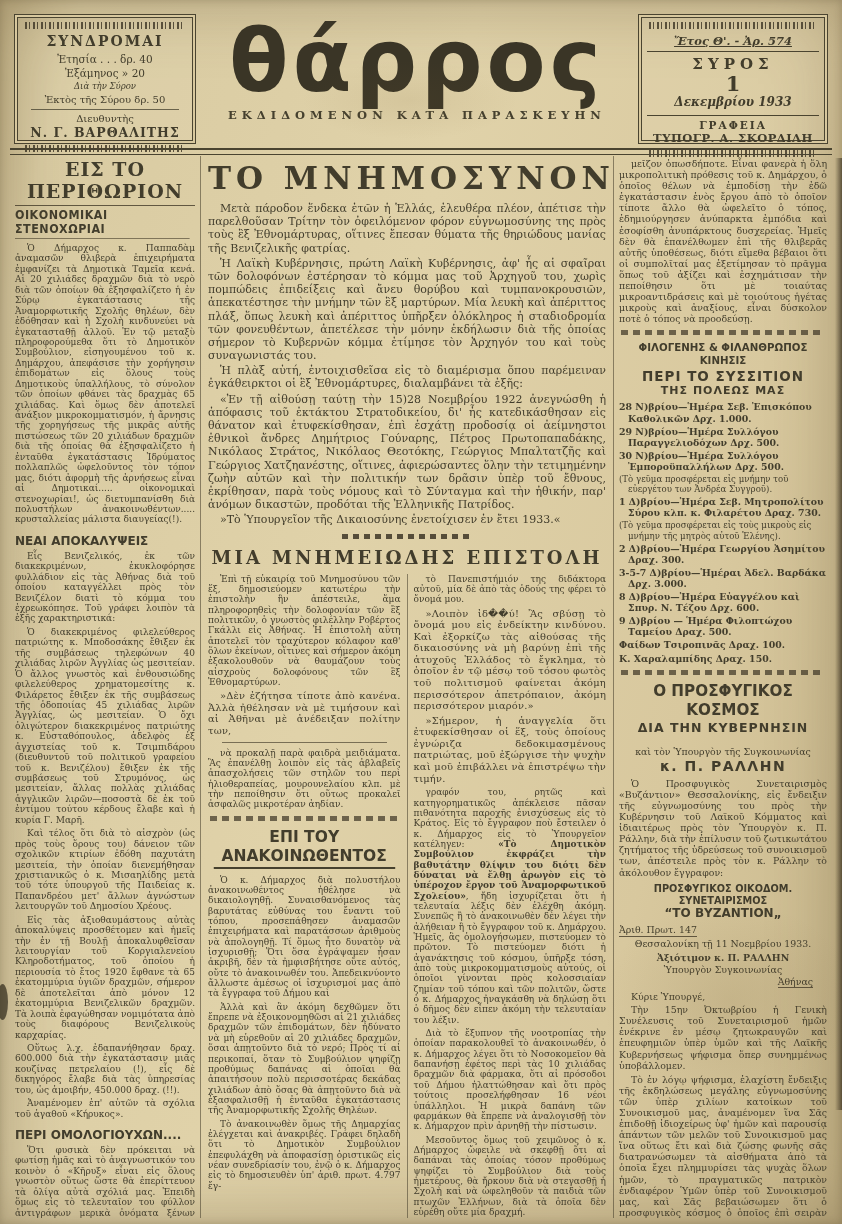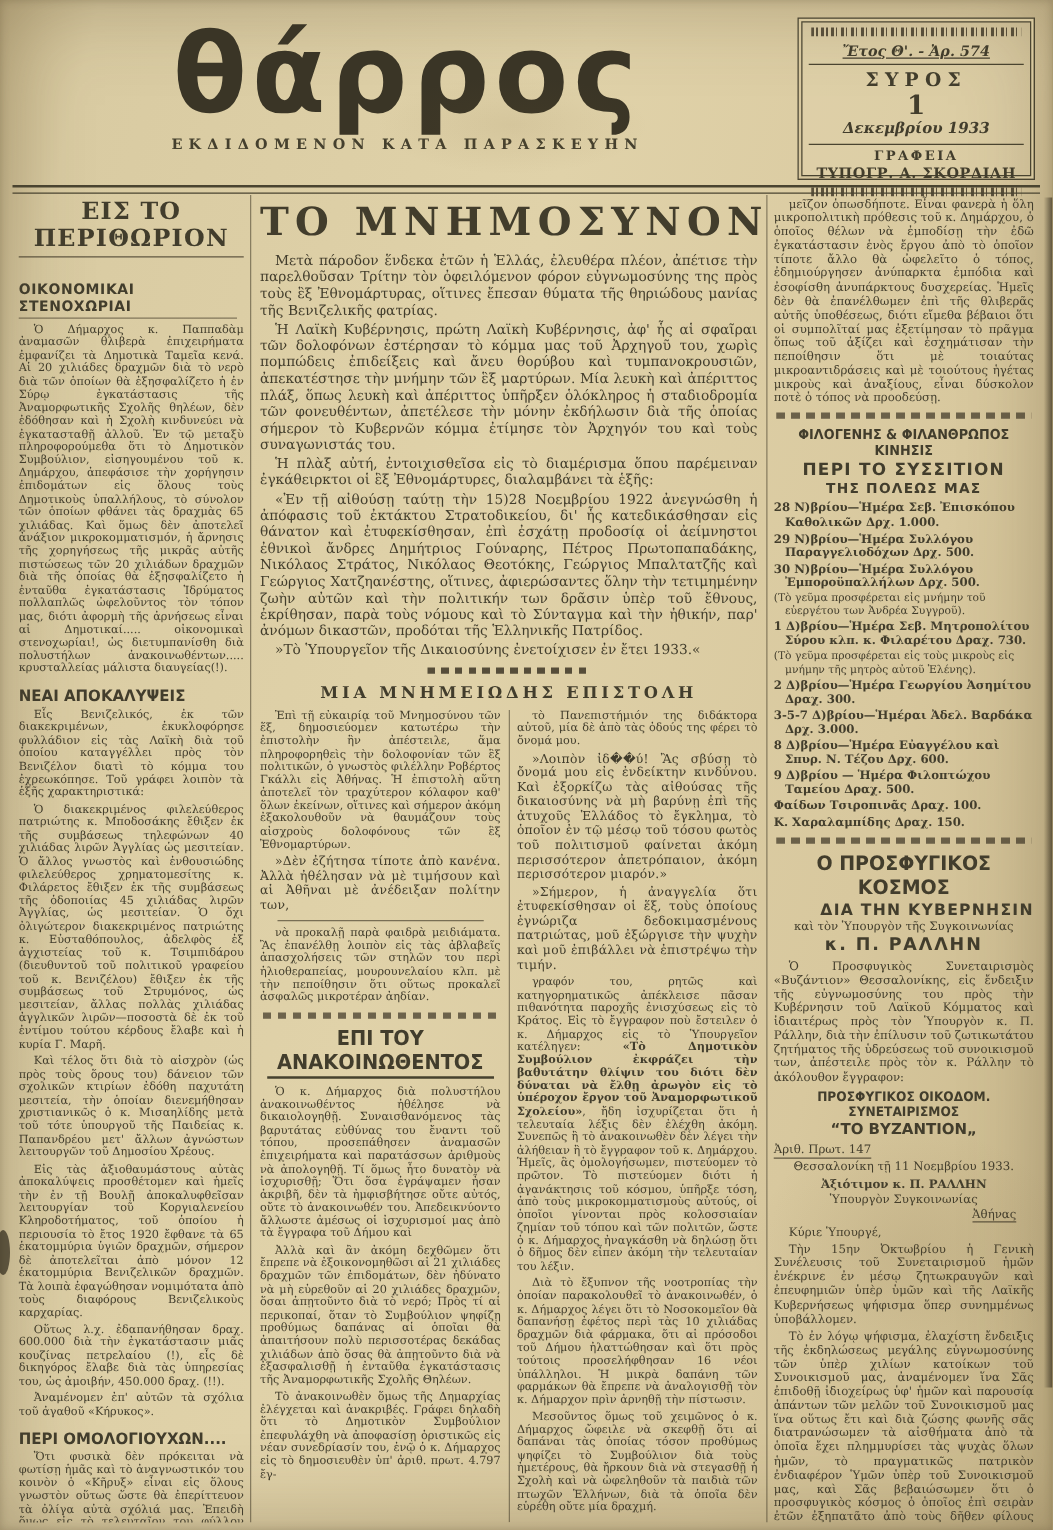--- a/index.html
+++ b/index.html
@@ -44,52 +44,52 @@
   .vsep{width:1px;background:rgba(66,58,40,.55);}
   .col{overflow:hidden;}
   .col1{width:180px;padding:2px 5px 0 1px;}
   .mid{flex:1;padding:0 7px;display:flex;flex-direction:column;overflow:hidden;}
   .col4{width:208px;padding:2px 1px 0 5px;}
 
   p{margin:0 0 3px;text-align:justify;text-indent:12px;}
   .col1 p, .col4 p{font-size:9px;line-height:1.16;}
   .col4 p{font-size:9.4px;line-height:1.18;}
 
-  .c1-title{font-size:19px;font-weight:bold;letter-spacing:1px;text-align:center;margin:0 0 18px;
+  .c1-title{font-size:19px;font-weight:bold;letter-spacing:1px;text-align:center;margin:0 0 2px;
     border-bottom:1px solid rgba(66,58,40,.8);padding-bottom:3px;}
   .c1-sub{font-family:"DejaVu Sans",sans-serif;font-size:11.5px;font-weight:bold;letter-spacing:.5px;
     margin:2px 0 4px;border-bottom:1px solid rgba(66,58,40,.6);padding-bottom:2px;transform:scaleX(.97);transform-origin:left;}
   .c1-head{font-family:"DejaVu Sans",sans-serif;font-size:12.5px;font-weight:bold;margin:8px 0 3px;transform:scaleX(.96);transform-origin:left;}
 
   .main-headline{font-size:31px;font-weight:bold;letter-spacing:5px;text-align:center;margin:4px 0 6px;white-space:nowrap;}
   .main-art p{font-size:11px;line-height:1.2;margin-bottom:2px;}
   .orn-center{width:130px;height:5px;margin:5px auto 6px;
     background:repeating-linear-gradient(90deg,rgba(62,54,38,.85) 0 6px,transparent 6px 11px);}
-  .letter-title{font-size:13px;font-weight:bold;letter-spacing:3px;text-align:center;margin:2px 0 6px;}
+  .letter-title{font-size:18px;font-weight:bold;letter-spacing:3px;text-align:center;margin:2px 0 6px;}
 
   .subcols{flex:1;display:flex;overflow:hidden;}
   .subcol{flex:1;overflow:hidden;}
   .subcol.left{padding-right:6px;}
   .subcol.right{padding-left:6px;}
   .subcol p{font-size:9px;line-height:1.15;}
   .subcol p.bigq{font-size:9.9px;line-height:1.17;letter-spacing:.2px;}
   .hrule{border-top:1px solid rgba(66,58,40,.65);margin:5px 14px;}
   .chain{height:5px;margin:6px 2px;
     background:repeating-linear-gradient(90deg,rgba(60,52,36,.7) 0 7px,transparent 7px 12px);}
   .comm-title{font-family:"DejaVu Sans",sans-serif;font-size:16.5px;font-weight:bold;text-align:center;margin:4px 0 6px;}
   .comm-title span{display:inline-block;border-bottom:2px solid #46412e;padding-bottom:2px;transform:scaleX(.94);}
 
   .suss-kicker{font-family:"DejaVu Sans",sans-serif;font-size:11px;font-weight:bold;text-align:center;margin:2px 0 0;transform:scaleX(.93);}
   .suss-title{font-family:"DejaVu Sans",sans-serif;font-size:13.5px;font-weight:bold;text-align:center;letter-spacing:1px;margin:1px 0 0;}
   .suss-sub{font-family:"DejaVu Sans",sans-serif;font-size:11px;font-weight:bold;text-align:center;letter-spacing:1px;margin:0 0 4px;}
   .li{font-weight:bold;text-indent:-9px;padding-left:9px;text-align:left;margin-bottom:2px;}
   .li.note{font-weight:normal;font-size:8.6px !important;}
 
   .ral-kicker{font-family:"DejaVu Sans",sans-serif;font-size:16px;font-weight:bold;text-align:center;margin:3px 0 0;transform:scaleX(.95);}
-  .ral-title{font-family:"DejaVu Sans",sans-serif;font-size:12.5px;font-weight:bold;text-align:right;letter-spacing:1px;margin:1px 0 1px;}
+  .ral-title{font-family:"DejaVu Sans",sans-serif;font-size:12.5px;font-weight:bold;text-align:center;letter-spacing:1px;margin:1px 0 11px;}
   .ral-over{font-size:9.5px;text-align:center;text-indent:0;margin:0 0 1px;}
   .ral-name{font-family:"DejaVu Sans",sans-serif;font-size:14px;font-weight:bold;text-align:center;letter-spacing:1.5px;margin:0 0 4px;}
   .org1{font-family:"DejaVu Sans",sans-serif;font-size:10.5px;font-weight:bold;text-align:center;margin:4px 0 0;transform:scaleX(.93);}
   .org2{font-family:"DejaVu Sans",sans-serif;font-size:12px;font-weight:bold;text-align:center;margin:0 0 4px;}
   .proto{font-size:8.8px;text-indent:0;text-align:left;margin:2px 0 3px;}
   .proto span{border-bottom:1px solid rgba(66,58,40,.8);padding-bottom:1px;}
   .dateline{font-size:9px;text-align:center;text-indent:0;margin-bottom:3px;}
   .to1{font-size:11px;font-weight:bold;text-align:center;text-indent:0;margin-bottom:1px;}
   .to2{font-size:9px;text-align:center;text-indent:0;margin-bottom:1px;}
   .to3{font-size:9.5px;text-align:right;text-indent:0;margin:0 14px 4px 0;}
@@ -105,20 +105,32 @@
     background:radial-gradient(ellipse,rgba(120,95,50,.10),transparent 70%);}
   .stain2{position:absolute;left:600px;top:900px;width:260px;height:200px;border-radius:50%;
     background:radial-gradient(ellipse,rgba(110,88,48,.12),transparent 70%);}
 </style>
 </head>
 <body>
 
 <div class="page">
 
   <header class="mast">
+    <div class="box subs">
+      <div class="meander"></div>
+      <div class="subs-title">ΣΥΝΔΡΟΜΑΙ</div>
+      <div class="subs-row">Ἐτησία . . .  δρ. 40</div>
+      <div class="subs-row">Ἐξάμηνος    »   20</div>
+      <div class="subs-note">Διὰ τὴν Σύρον</div>
+      <div class="subs-out">Ἐκτὸς τῆς Σύρου δρ. 50</div>
+      <div class="hairline"></div>
+      <div class="dir-label">Διευθυντὴς</div>
+      <div class="dir-name">Ν. Γ. ΒΑΡΘΑΛΙΤΗΣ</div>
+      <div class="meander bot"></div>
+    </div>
 
     <div class="title-wrap">
       <div class="logo">θάρρος</div>
       <div class="logo-sub">ΕΚΔΙΔΟΜΕΝΟΝ ΚΑΤΑ ΠΑΡΑΣΚΕΥΗΝ</div>
     </div>
 
     <div class="box issue">
       <div class="meander"></div>
       <div class="issue-year">Ἔτος Θ'. - Ἀρ. 574</div>
       <div class="issue-inner">
@@ -135,21 +147,21 @@
   <div class="rule-double"></div>
 
   <main class="cols">
 
     <section class="col col1">
       <h2 class="c1-title">ΕΙΣ ΤΟ ΠΕΡΙΘΩΡΙΟΝ</h2>
       <h3 class="c1-sub">ΟΙΚΟΝΟΜΙΚΑΙ ΣΤΕΝΟΧΩΡΙΑΙ</h3>
       <p>Ὁ Δήμαρχος κ. Παππαδὰμ ἀναμασῶν θλιβερὰ ἐπιχειρήματα ἐμφανίζει τὰ Δημοτικὰ Ταμεῖα κενά. Αἱ 20 χιλιάδες δραχμῶν διὰ τὸ νερὸ διὰ τῶν ὁποίων θὰ ἐξησφαλίζετο ἡ ἐν Σύρῳ ἐγκατάστασις τῆς Ἀναμορφωτικῆς Σχολῆς θηλέων, δὲν ἐδόθησαν καὶ ἡ Σχολὴ κινδυνεύει νὰ ἐγκατασταθῇ ἀλλοῦ. Ἐν τῷ μεταξὺ πληροφορούμεθα ὅτι τὸ Δημοτικὸν Συμβούλιον, εἰσηγουμένου τοῦ κ. Δημάρχου, ἀπεφάσισε τὴν χορήγησιν ἐπιδομάτων εἰς ὅλους τοὺς Δημοτικοὺς ὑπαλλήλους, τὸ σύνολον τῶν ὁποίων φθάνει τὰς δραχμὰς 65 χιλιάδας. Καὶ ὅμως δὲν ἀποτελεῖ ἀνάξιον μικροκομματισμόν, ἡ ἄρνησις τῆς χορηγήσεως τῆς μικρᾶς αὐτῆς πιστώσεως τῶν 20 χιλιάδων δραχμῶν διὰ τῆς ὁποίας θὰ ἐξησφαλίζετο ἡ ἐνταῦθα ἐγκατάστασις Ἱδρύματος πολλαπλῶς ὠφελοῦντος τὸν τόπον μας, διότι ἀφορμὴ τῆς ἀρνήσεως εἶναι αἱ Δημοτικαί..... οἰκονομικαὶ στενοχωρίαι!, ὡς διετυμπανίσθη διὰ πολυστήλων ἀνακοινωθέντων..... κρυσταλλείας μάλιστα διαυγείας(!).</p>
 
       <h3 class="c1-head">ΝΕΑΙ ΑΠΟΚΑΛΥΨΕΙΣ</h3>
-      <p>Εἷς Βενιζελικός, ἐκ τῶν διακεκριμένων, ἐκυκλοφόρησε φυλλάδιον εἰς τὰς Λαϊκὴ διὰ τοῦ ὁποίου καταγγέλλει πρὸς τὸν Βενιζέλον διατὶ τὸ κόμμα του ἐχρεωκόπησε. Τοῦ γράφει λοιπὸν τὰ ἑξῆς χαρακτηριστικά:</p>
+      <p>Εἷς Βενιζελικός, ἐκ τῶν διακεκριμένων, ἐκυκλοφόρησε φυλλάδιον εἰς τὰς Ἀθήνας διὰ τοῦ ὁποίου καταγγέλλει πρὸς τὸν Βενιζέλον διατὶ τὸ κόμμα του ἐχρεωκόπησε. Τοῦ γράφει λοιπὸν τὰ ἑξῆς χαρακτηριστικά:</p>
       <p>Ὁ διακεκριμένος φιλελεύθερος πατριώτης κ. Μποδοσάκης ἔθιξεν ἐκ τῆς συμβάσεως τηλεφώνων 40 χιλιάδας λιρῶν Ἀγγλίας ὡς μεσιτείαν. Ὁ ἄλλος γνωστὸς καὶ ἐνθουσιώδης φιλελεύθερος χρηματομεσίτης κ. Φιλάρετος ἔθιξεν ἐκ τῆς συμβάσεως τῆς ὁδοποιίας 45 χιλιάδας λιρῶν Ἀγγλίας, ὡς μεσιτείαν. Ὁ ὄχι ὀλιγώτερον διακεκριμένος πατριώτης κ. Εὐσταθόπουλος, ἀδελφὸς ἐξ ἀγχιστείας τοῦ κ. Τσιμπιδάρου (διευθυντοῦ τοῦ πολιτικοῦ γραφείου τοῦ κ. Βενιζέλου) ἔθιξεν ἐκ τῆς συμβάσεως τοῦ Στρυμόνος, ὡς μεσιτείαν, ἄλλας πολλὰς χιλιάδας ἀγγλικῶν λιρῶν—ποσοστὰ δὲ ἐκ τοῦ ἐντίμου τούτου κέρδους ἔλαβε καὶ ἡ κυρία Γ. Μαρῆ.</p>
       <p>Καὶ τέλος ὅτι διὰ τὸ αἰσχρὸν (ὡς πρὸς τοὺς ὅρους του) δάνειον τῶν σχολικῶν κτιρίων ἐδόθη παχυτάτη μεσιτεία, τὴν ὁποίαν διενεμήθησαν χριστιανικῶς ὁ κ. Μισαηλίδης μετὰ τοῦ τότε ὑπουργοῦ τῆς Παιδείας κ. Παπανδρέου μετ' ἄλλων ἀγνώστων λειτουργῶν τοῦ Δημοσίου Χρέους.</p>
       <p>Εἰς τὰς ἀξιοθαυμάστους αὐτὰς ἀποκαλύψεις προσθέτομεν καὶ ἡμεῖς τὴν ἐν τῇ Βουλῇ ἀποκαλυφθεῖσαν λειτουργίαν τοῦ Κοργιαλενείου Κληροδοτήματος, τοῦ ὁποίου ἡ περιουσία τὸ ἔτος 1920 ἔφθανε τὰ 65 ἑκατομμύρια ὑγιῶν δραχμῶν, σήμερον δὲ ἀποτελεῖται ἀπὸ μόνον 12 ἑκατομμύρια Βενιζελικῶν δραχμῶν. Τὰ λοιπὰ ἐφαγώθησαν νομιμότατα ἀπὸ τοὺς διαφόρους Βενιζελικοὺς καρχαρίας.</p>
       <p>Οὕτως λ.χ. ἐδαπανήθησαν δραχ. 600.000 διὰ τὴν ἐγκατάστασιν μιᾶς κουζίνας πετρελαίου (!), εἷς δὲ δικηγόρος ἔλαβε διὰ τὰς ὑπηρεσίας του, ὡς ἀμοιβήν, 450.000 δραχ. (!!).</p>
       <p>Ἀναμένομεν ἐπ' αὐτῶν τὰ σχόλια τοῦ ἀγαθοῦ «Κήρυκος».</p>
 
       <h3 class="c1-head">ΠΕΡΙ ΟΜΟΛΟΓΙΟΥΧΩΝ....</h3>
       <p>Ὅτι φυσικὰ δὲν πρόκειται νὰ φωτίσῃ ἡμᾶς καὶ τὸ ἀναγνωστικόν του κοινὸν ὁ «Κῆρυξ» εἶναι εἰς ὅλους γνωστὸν οὕτως ὥστε θὰ ἐπερίττευον τὰ ὀλίγα αὐτὰ σχόλιά μας. Ἐπειδὴ ὅμως εἰς τὸ τελευταῖον του φύλλον ἀντιγράφων μερικὰ ὀνόματα ξένων ἐφημερίδων, κινδυνεύει νὰ φαντασθῇ ὅτι ἀγνοοῦμεν ὅτι δὲν τὰς ἐδιάβασε ἀλλ' ἁπλῶς ἀντέγραψε τὰ ὀνόματά των ἀπὸ τὰς Βενιζελικὰς ἐφημερίδας τῆς πρωτευούσης, διὰ τοῦτο τὸν συμβουλεύομεν νὰ παύσῃ ἀσχολούμενος μὲ ζητήματα ἐξονυχισθέντα ἀπὸ τὰς Ἀθηναϊκὰς ἐφημερίδας, ἐπὶ τῶν ὁποίων ἡ γνώμη του δὲν εἶναι δυνατὸν νὰ ἔχῃ πλέον διὰ τοὺς ἀναγνώστας του σημασίαν τινά.</p>
     </section>
 

